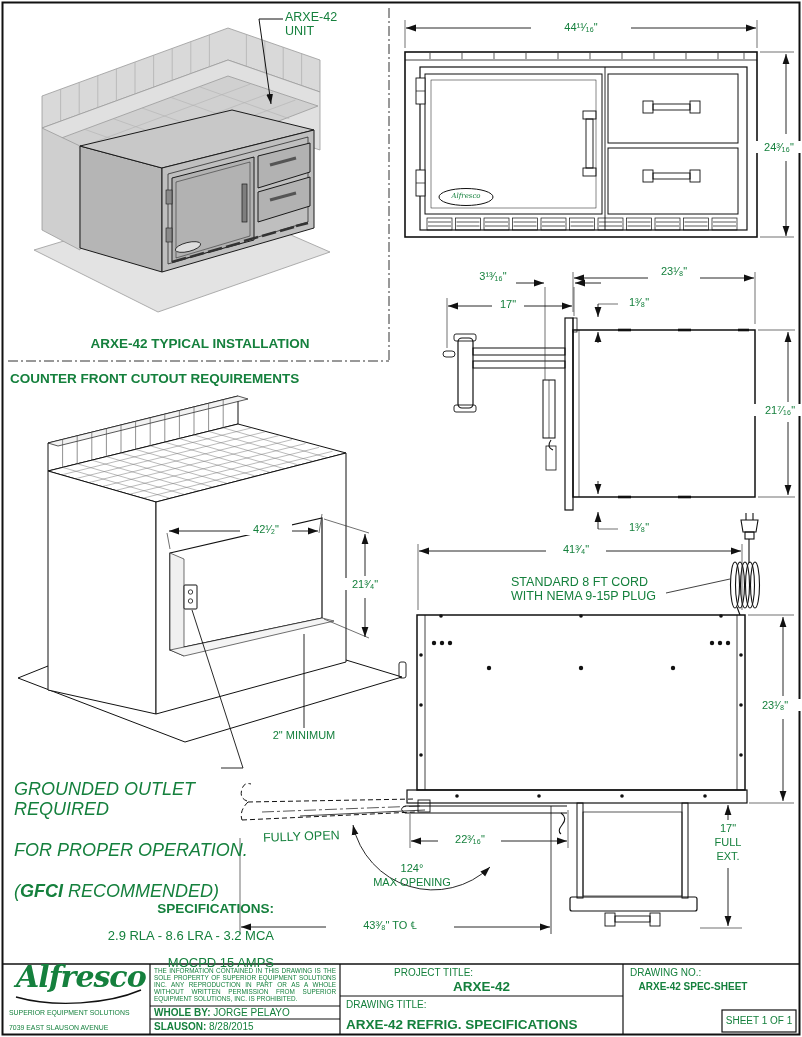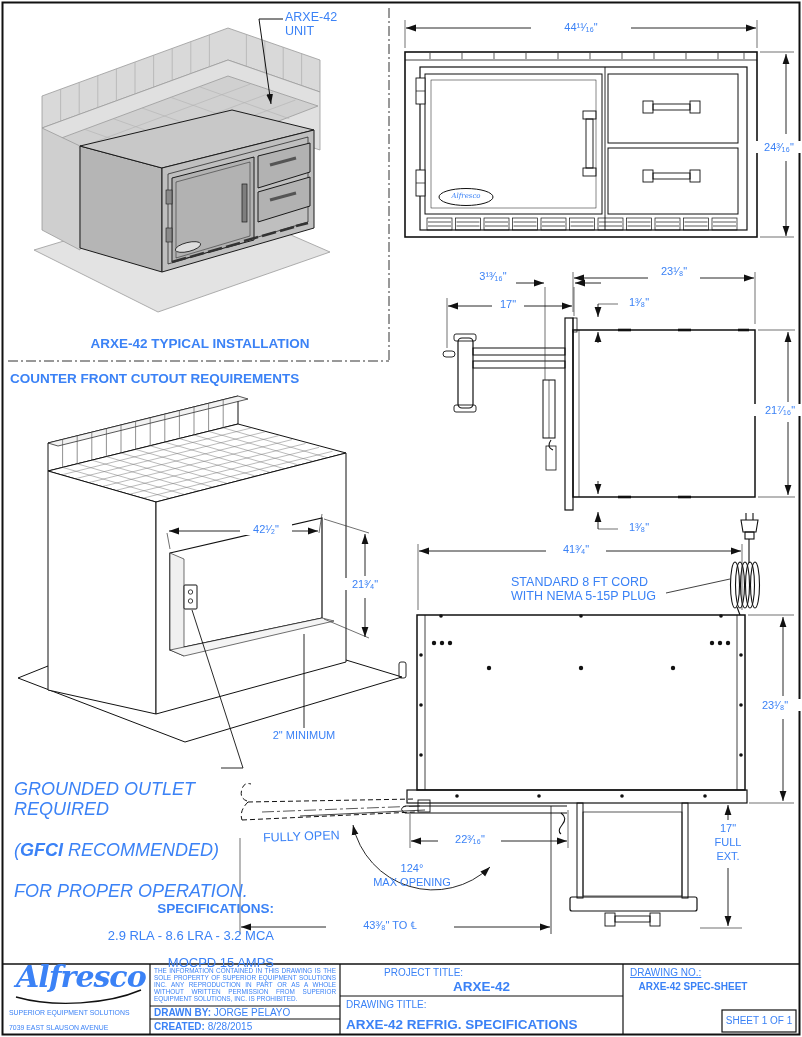--- a/index.html
+++ b/index.html
@@ -1,17 +1,17 @@
 <!DOCTYPE html>
 <html><head>
 <meta charset="utf-8">
 <style>
   html,body{margin:0;padding:0;background:#888;}
   .sheet{position:relative;width:802px;height:1037px;background:#fff;overflow:hidden;
-         font-family:"Liberation Sans",sans-serif;color:#3b82f6;}
+         font-family:"Liberation Sans",sans-serif;color:#15803d;}
   svg{position:absolute;left:0;top:0;}
   .lbl{position:absolute;font-size:11px;line-height:1.12;text-align:center;white-space:pre-line;}
   .bg{background:#fff;}
   .left{text-align:left;}
   .b{font-weight:bold;}
   .head{font-size:13.5px;font-weight:bold;}
   .note{font-size:12.5px;}
   .big{font-size:13px;}
   .tiny-logo{font-size:7px;font-style:italic;font-family:"DejaVu Serif",serif;}
   .logo-script{font-family:"DejaVu Serif",serif;font-style:italic;font-weight:bold;
@@ -433,27 +433,27 @@
 <div class="lbl bg" style="left:493px;top:298px;width:30px;">17"</div>
 <div class="lbl bg" style="left:620px;top:296px;width:38px;">1³⁄₈"</div>
 <div class="lbl bg" style="left:752px;top:404px;width:56px;">21⁷⁄₁₆"</div>
 <div class="lbl bg" style="left:620px;top:521px;width:38px;">1³⁄₈"</div>
 
 <div class="lbl bg" style="left:240px;top:523px;width:52px;">42¹⁄₂"</div>
 <div class="lbl bg" style="left:340px;top:578px;width:50px;">21³⁄₄"</div>
 <div class="lbl" style="left:248px;top:729px;width:112px;">2" MINIMUM</div>
 <div class="lbl left" style="left:14px;top:758px;width:240px;font-size:18px;line-height:1.14;font-style:italic;">
   <div>GROUNDED OUTLET REQUIRED</div>
+  <div>FOR PROPER OPERATION.</div>
   <div><span>(</span><span class="b">GFCI</span><span> RECOMMENDED)</span></div>
-  <div>FOR PROPER OPERATION.</div>
 </div>
 
 <div class="lbl bg" style="left:546px;top:543px;width:60px;">41³⁄₄"</div>
 <div class="lbl note left" style="left:511px;top:575px;width:170px;line-height:1.15;">STANDARD 8 FT CORD
-WITH NEMA 5-15P PLUG</div>
+WITH NEMA 9-15P PLUG</div>
 <div class="lbl bg" style="left:749px;top:699px;width:52px;">23¹⁄₈"</div>
 <div class="lbl note left" style="left:263px;top:829px;width:100px;transform:rotate(-2deg);">FULLY OPEN</div>
 <div class="lbl bg" style="left:441px;top:833px;width:58px;">22³⁄₁₆"</div>
 <div class="lbl" style="left:384px;top:862px;width:56px;">124°</div>
 <div class="lbl" style="left:352px;top:876px;width:120px;">MAX OPENING</div>
 <div class="lbl bg" style="left:328px;top:919px;width:124px;">43³⁄₈" TO ℄</div>
 <div class="lbl bg" style="left:711px;top:822px;width:34px;line-height:1.25;">17"
 FULL
 EXT.</div>
 
@@ -463,23 +463,23 @@
   <div class="big">MOCPD 15 AMPS</div>
 </div>
 
 <div class="lbl logo-script left" style="left:16px;top:960px;width:132px;">Alfresco</div>
 <div class="lbl addr left" style="left:9px;top:1001px;width:140px;">
   <div>SUPERIOR EQUIPMENT SOLUTIONS</div>
   <div>7039 EAST SLAUSON AVENUE</div>
   
 </div>
 <div class="lbl tb-tiny left" style="left:154px;top:967px;width:182px;">THE INFORMATION CONTAINED IN THIS DRAWING IS THE SOLE PROPERTY OF SUPERIOR EQUIPMENT SOLUTIONS INC.  ANY REPRODUCTION IN PART OR AS A WHOLE WITHOUT WRITTEN PERMISSION FROM SUPERIOR EQUIPMENT SOLUTIONS, INC. IS PROHIBITED.</div>
-<div class="lbl tb-small left" style="left:154px;top:1007px;width:184px;"><span class="b">DRAWN BY:</span>&nbsp;<span>JORGE PELAYO</span></div>
-<div class="lbl tb-small left" style="left:154px;top:1021px;width:184px;"><span class="b">CREATED:</span>&nbsp;<span>8/28/2015</span></div>
-<div class="lbl tb-small left" style="left:336px;top:967px;width:150px;padding-left:48px;">PROJECT TITLE:</div>
+<div class="lbl tb-small left" style="left:154px;top:1007px;width:184px;"><span class="b">WHOLE BY:</span>&nbsp;<span>JORGE PELAYO</span></div>
+<div class="lbl tb-small left" style="left:154px;top:1021px;width:184px;"><span class="b">SLAUSON:</span>&nbsp;<span>8/28/2015</span></div>
+<div class="lbl tb-small left" style="left:346px;top:967px;width:150px;padding-left:48px;">PROJECT TITLE:</div>
 <div class="lbl tb-val" style="left:340px;top:979px;width:283px;">ARXE-42</div>
 <div class="lbl tb-small left" style="left:346px;top:999px;width:150px;">DRAWING TITLE:</div>
 <div class="lbl tb-val left" style="left:346px;top:1017px;width:275px;">ARXE-42 REFRIG. SPECIFICATIONS</div>
-<div class="lbl tb-small left" style="left:630px;top:967px;width:160px;text-decoration:underline;">DRAWING NO.:</div>
+<div class="lbl tb-small left" style="left:630px;top:967px;width:160px;">DRAWING NO.:</div>
 <div class="lbl tb-val" style="left:605px;top:981px;width:176px;font-size:10px;">ARXE-42 SPEC-SHEET</div>
 <div class="lbl tb-small" style="left:722px;top:1015px;width:74px;">SHEET 1 OF 1</div>
 
 </div>
 
 </body></html>

